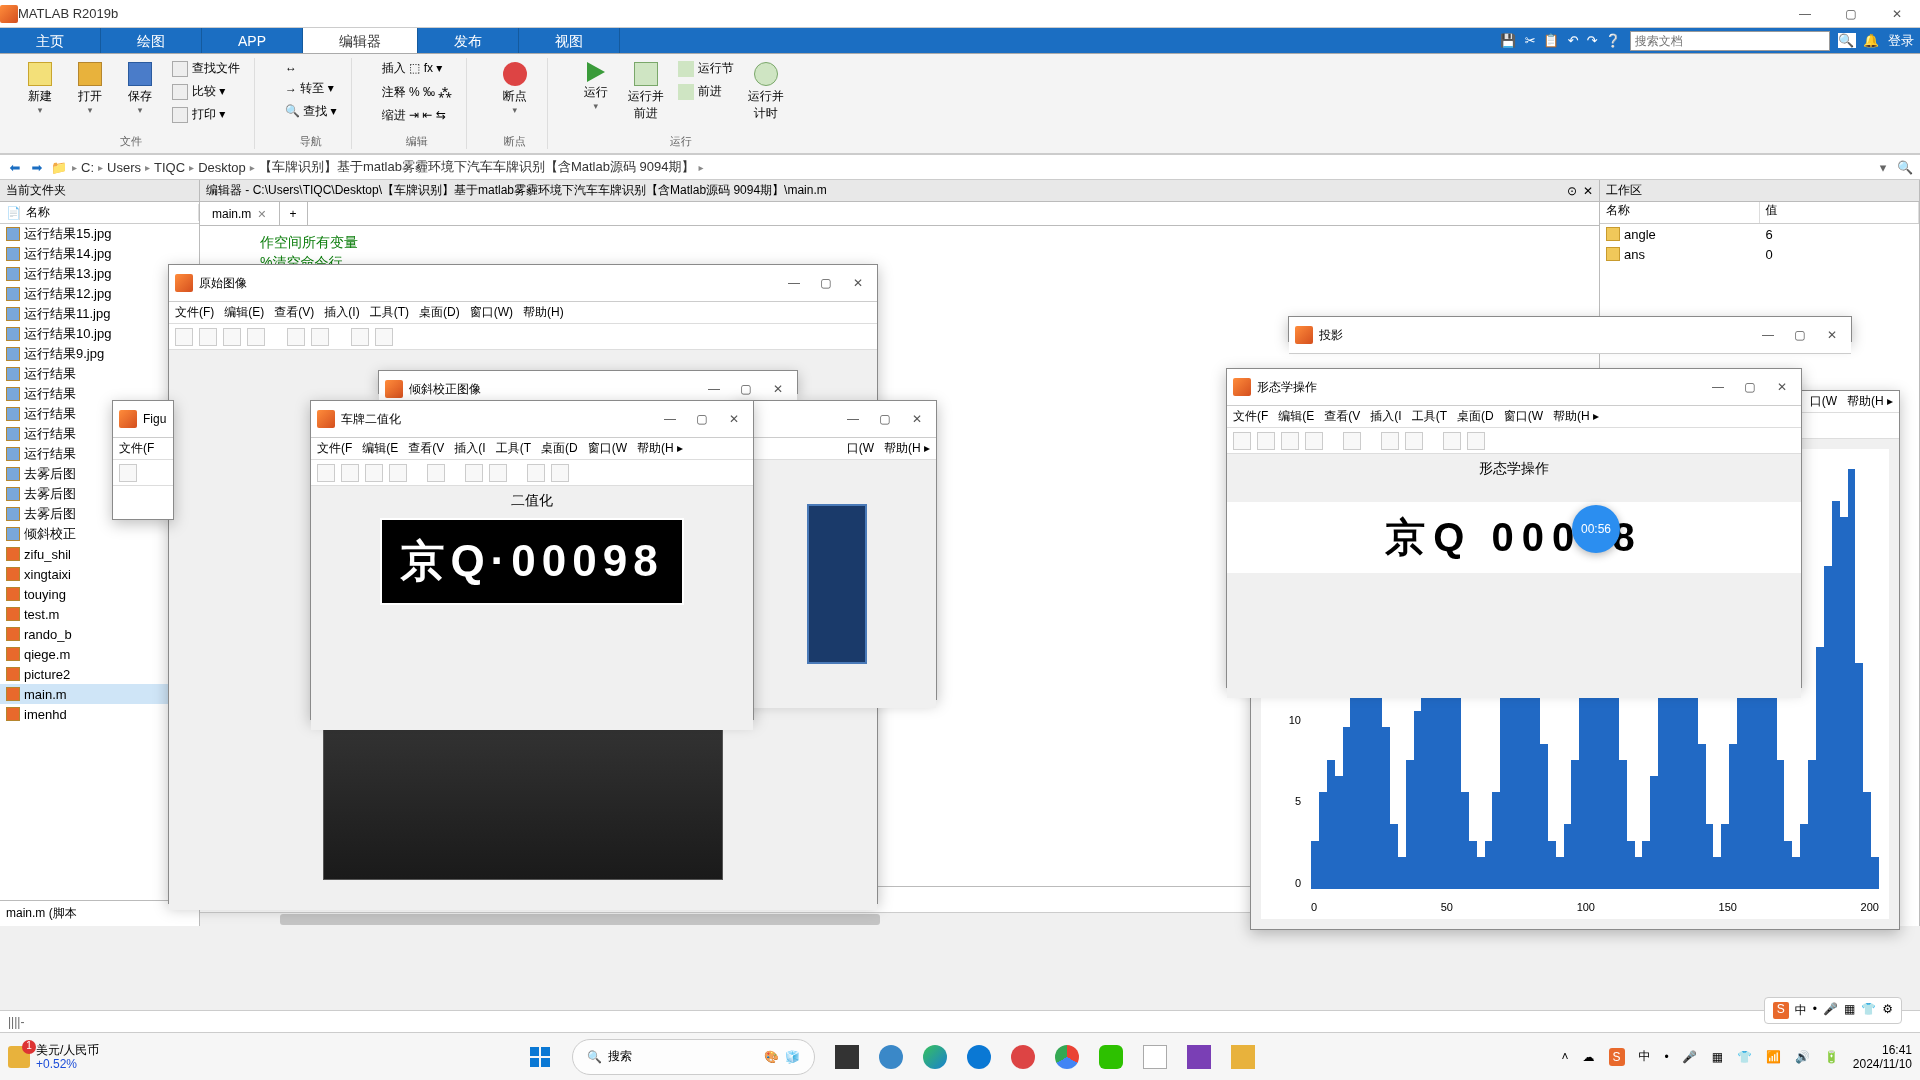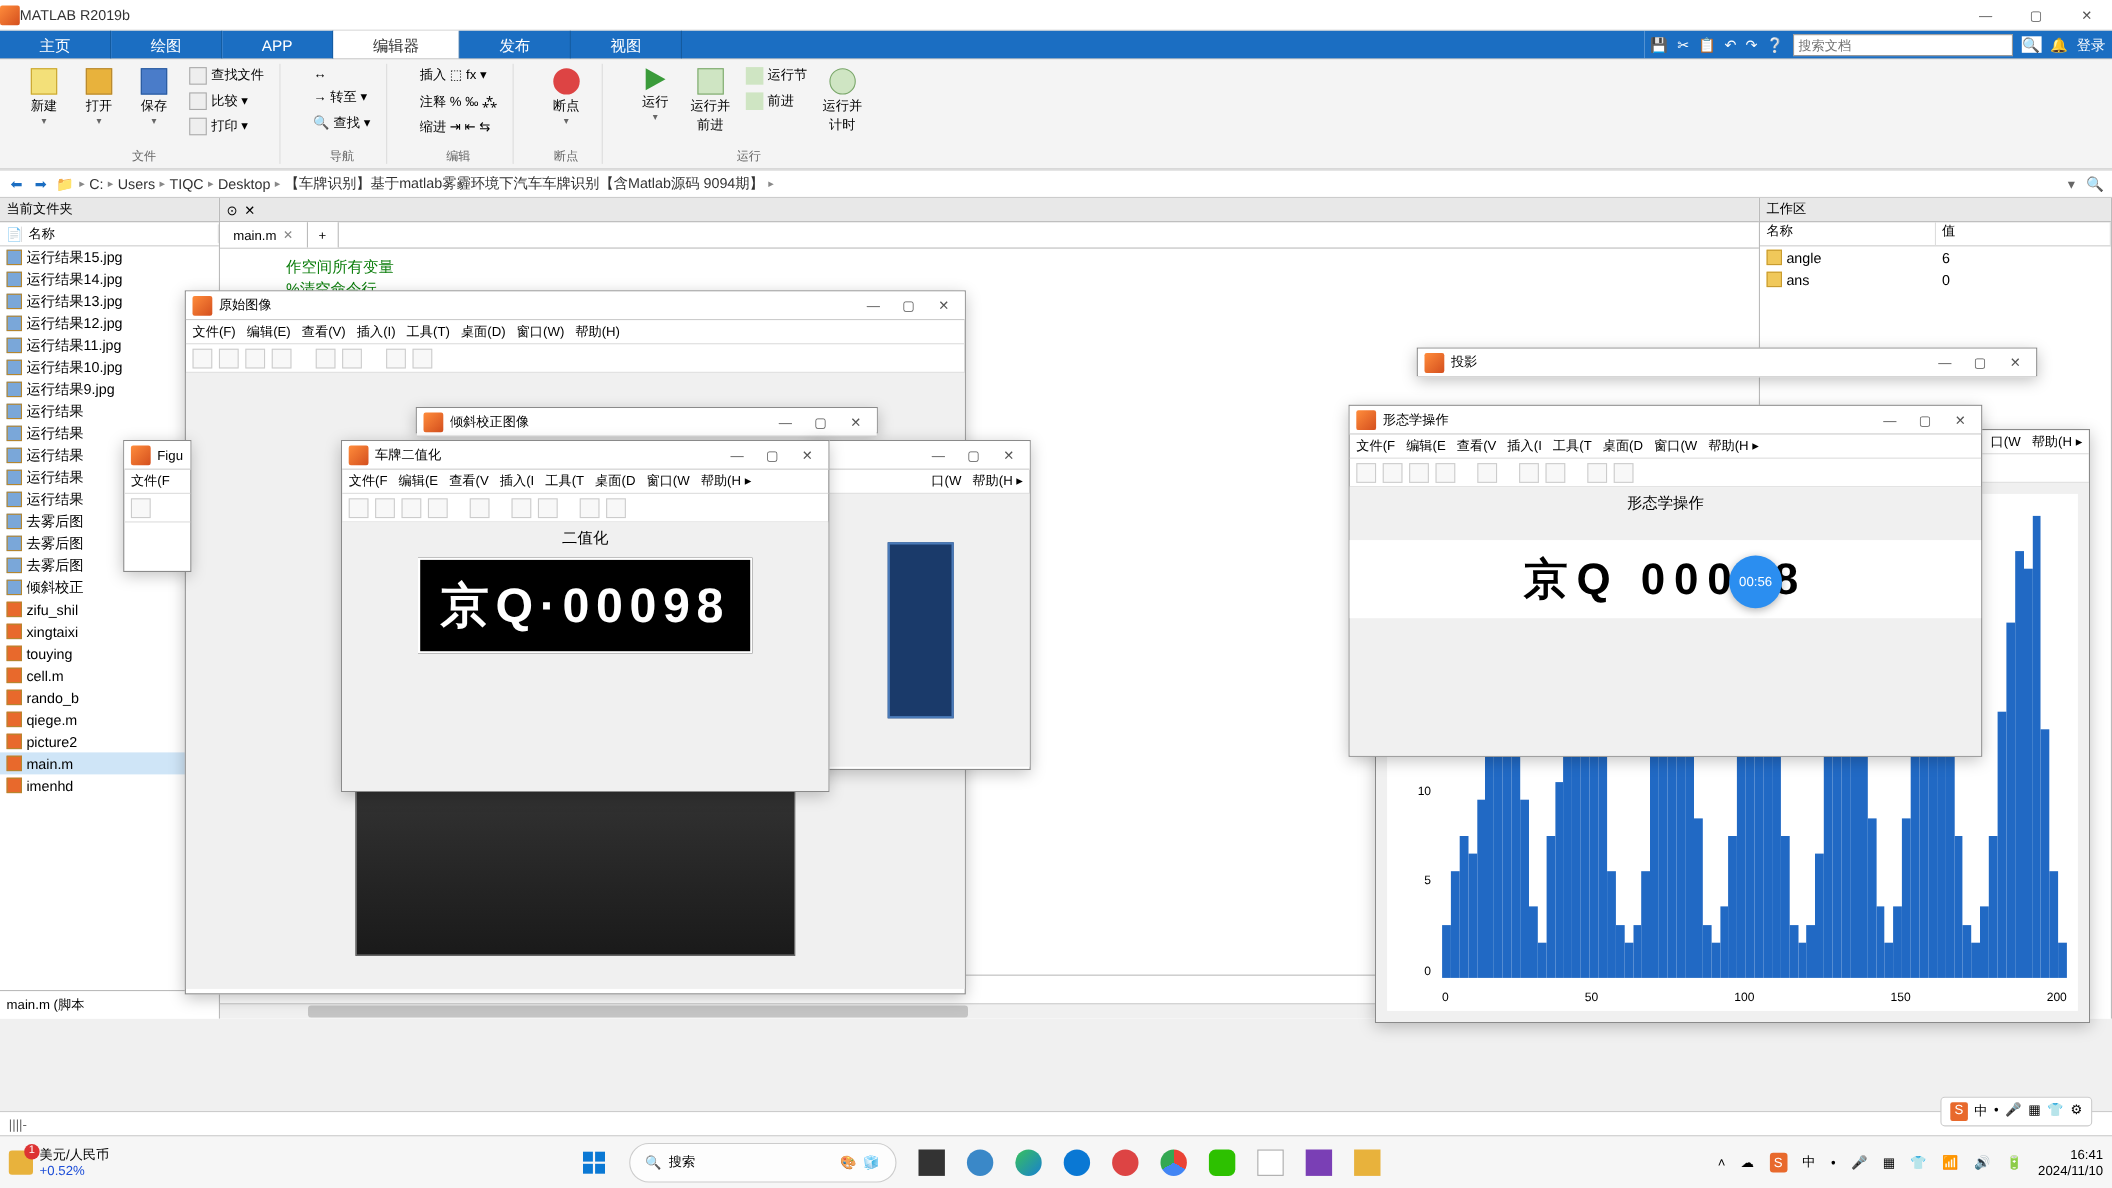--- a/index.html
+++ b/index.html
@@ -60,21 +60,21 @@
 
 .ws { width:320px;}
 .ws-cols { height:22px; display:flex; border-bottom:1px solid #ccc;}
 .ws-cols div { flex:1; padding:0 6px; font-size:12px; border-right:1px solid #ddd;}
 .ws-list { font-size:13px;}
 .ws-row { display:flex; height:20px;}
 .ws-row div { flex:1; padding:0 6px; display:flex; align-items:center; gap:4px;text-align:right;}
 .varic { width:14px; height:14px; background:#f0c85a; border:1px solid #c89b2e;}
 
 .fig { position:absolute; background:#fff; border:1px solid #8a8a8a; box-shadow:0 4px 14px rgba(0,0,0,0.25);}
-.fig-tb { height:26px; background:#fff; display:flex; align-items:center; border-bottom:1px solid #ccc; padding:0 6px; gap:6px;}
+.fig-tb { height:37px; background:#fff; display:flex; align-items:center; border-bottom:1px solid #ccc; padding:0 6px; gap:6px;}
 .fig-tb .ftxt { flex:1; font-size:12px;}
 .fig-tb .fbtn { width:26px; height:20px; display:flex; align-items:center; justify-content:center; color:#555;}
 .fig-menu { height:22px; display:flex; gap:10px; padding:0 6px; border-bottom:1px solid #ddd; font-size:12px; align-items:center; overflow:hidden;}
 .fig-tools { height:26px; display:flex; gap:6px; padding:0 6px; border-bottom:1px solid #ddd; align-items:center;}
 .ftool { width:18px; height:18px; border:1px solid #ccc; background:#f8f8f8;}
 .fig-body { position:relative; background:#f0f0f0;}
 
 .timer { position:absolute; top:505px; left:1572px; width:48px; height:48px; border-radius:50%; background:#2b8ef0; color:#fff; display:flex; align-items:center; justify-content:center; font-size:12px; box-shadow:0 2px 8px rgba(0,0,0,0.3);}
 
 .taskbar { position:absolute; left:0; right:0; bottom:0; height:48px; background:#f6f6f6; border-top:1px solid #ccc; display:flex; align-items:center; padding:0 8px;}
@@ -341,21 +341,21 @@
         <div class="fb-item">
           <span class="fic m"></span>
           <span>xingtaixi</span>
         </div>
         <div class="fb-item">
           <span class="fic m"></span>
           <span>touying</span>
         </div>
         <div class="fb-item">
           <span class="fic m"></span>
-          <span>cell.m</span>
+          <span>test.m</span>
         </div>
         <div class="fb-item">
           <span class="fic m"></span>
           <span>rando_b</span>
         </div>
         <div class="fb-item">
           <span class="fic m"></span>
           <span>qiege.m</span>
         </div>
         <div class="fb-item">
@@ -369,20 +369,21 @@
         <div class="fb-item">
           <span class="fic m"></span>
           <span>imenhd</span>
         </div>
       </div>
     <div style="border-top:1px solid #bbb;padding:4px 6px;font-size:12px;">main.m (脚本</div>
   </div>
 
   <div class="pane editor">
     <div class="ed-top">
+      <span style="flex:1;overflow:hidden;white-space:nowrap;">编辑器 - C:\Users\TIQC\Desktop\【车牌识别】基于matlab雾霾环境下汽车车牌识别【含Matlab源码 9094期】\main.m</span>
       <span>⊙</span>
       <span>✕</span>
     </div>
     <div class="ed-tabs">
       <div class="ed-tab">
           <span>main.m</span>
           <span class="x">✕</span>
         </div>
       <div class="ed-tab" style="width:28px;justify-content:center;">+</div>
     </div>

